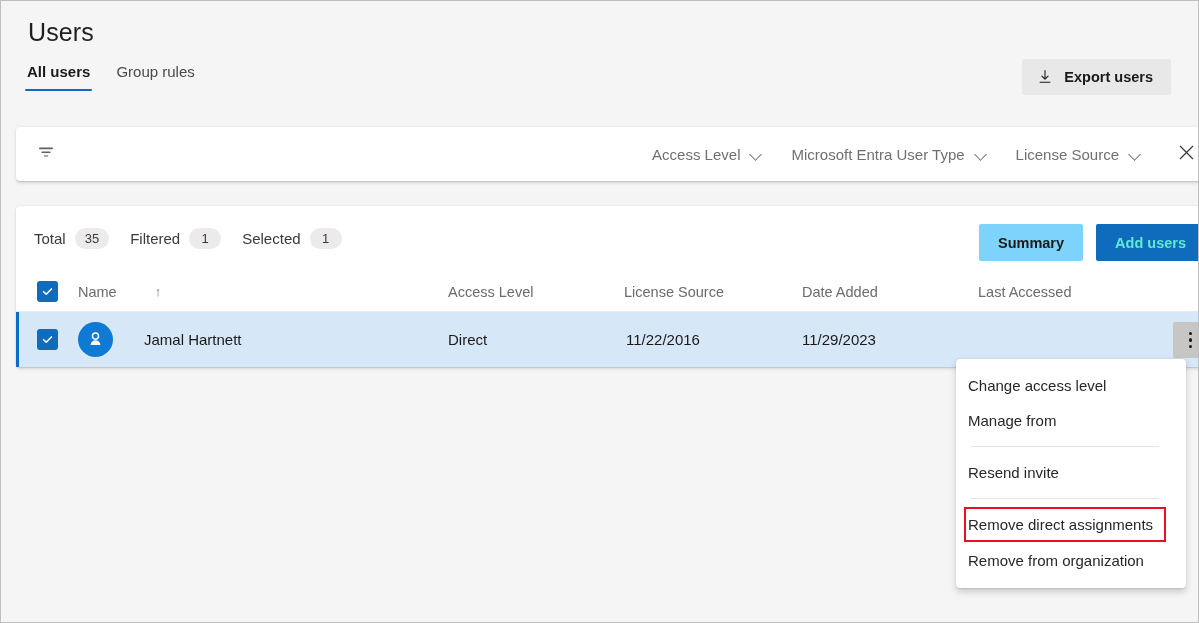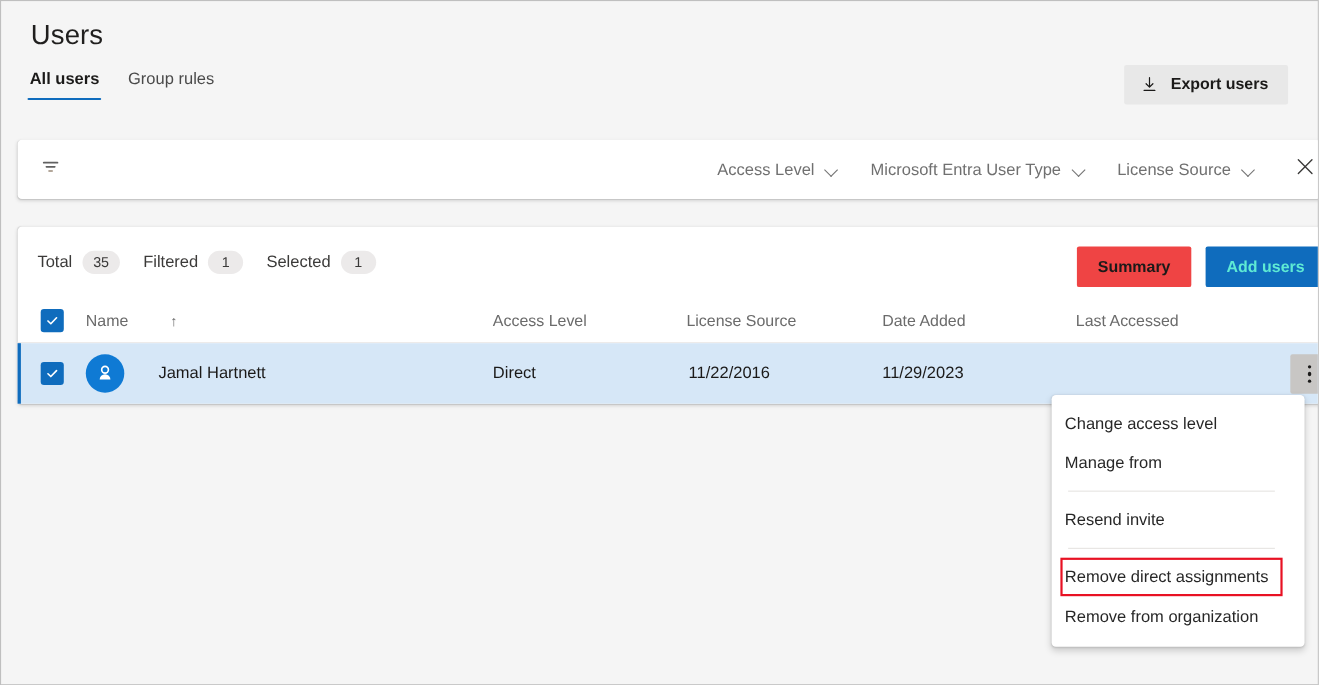--- a/index.html
+++ b/index.html
@@ -191,21 +191,21 @@
     position: absolute;
     right: 15px;
     top: 18px;
     display: flex;
     align-items: center;
     gap: 13px;
   }
   .btn-secondary {
     height: 37px;
     padding: 0 19px;
-    background: #ef4444;
+    background: #7dd3fc;
     border: none;
     border-radius: 2px;
     font-family: inherit;
     font-size: 14.5px;
     font-weight: 600;
     color: #1b1a19;
     cursor: pointer;
   }
   .btn-primary {
     height: 37px;

